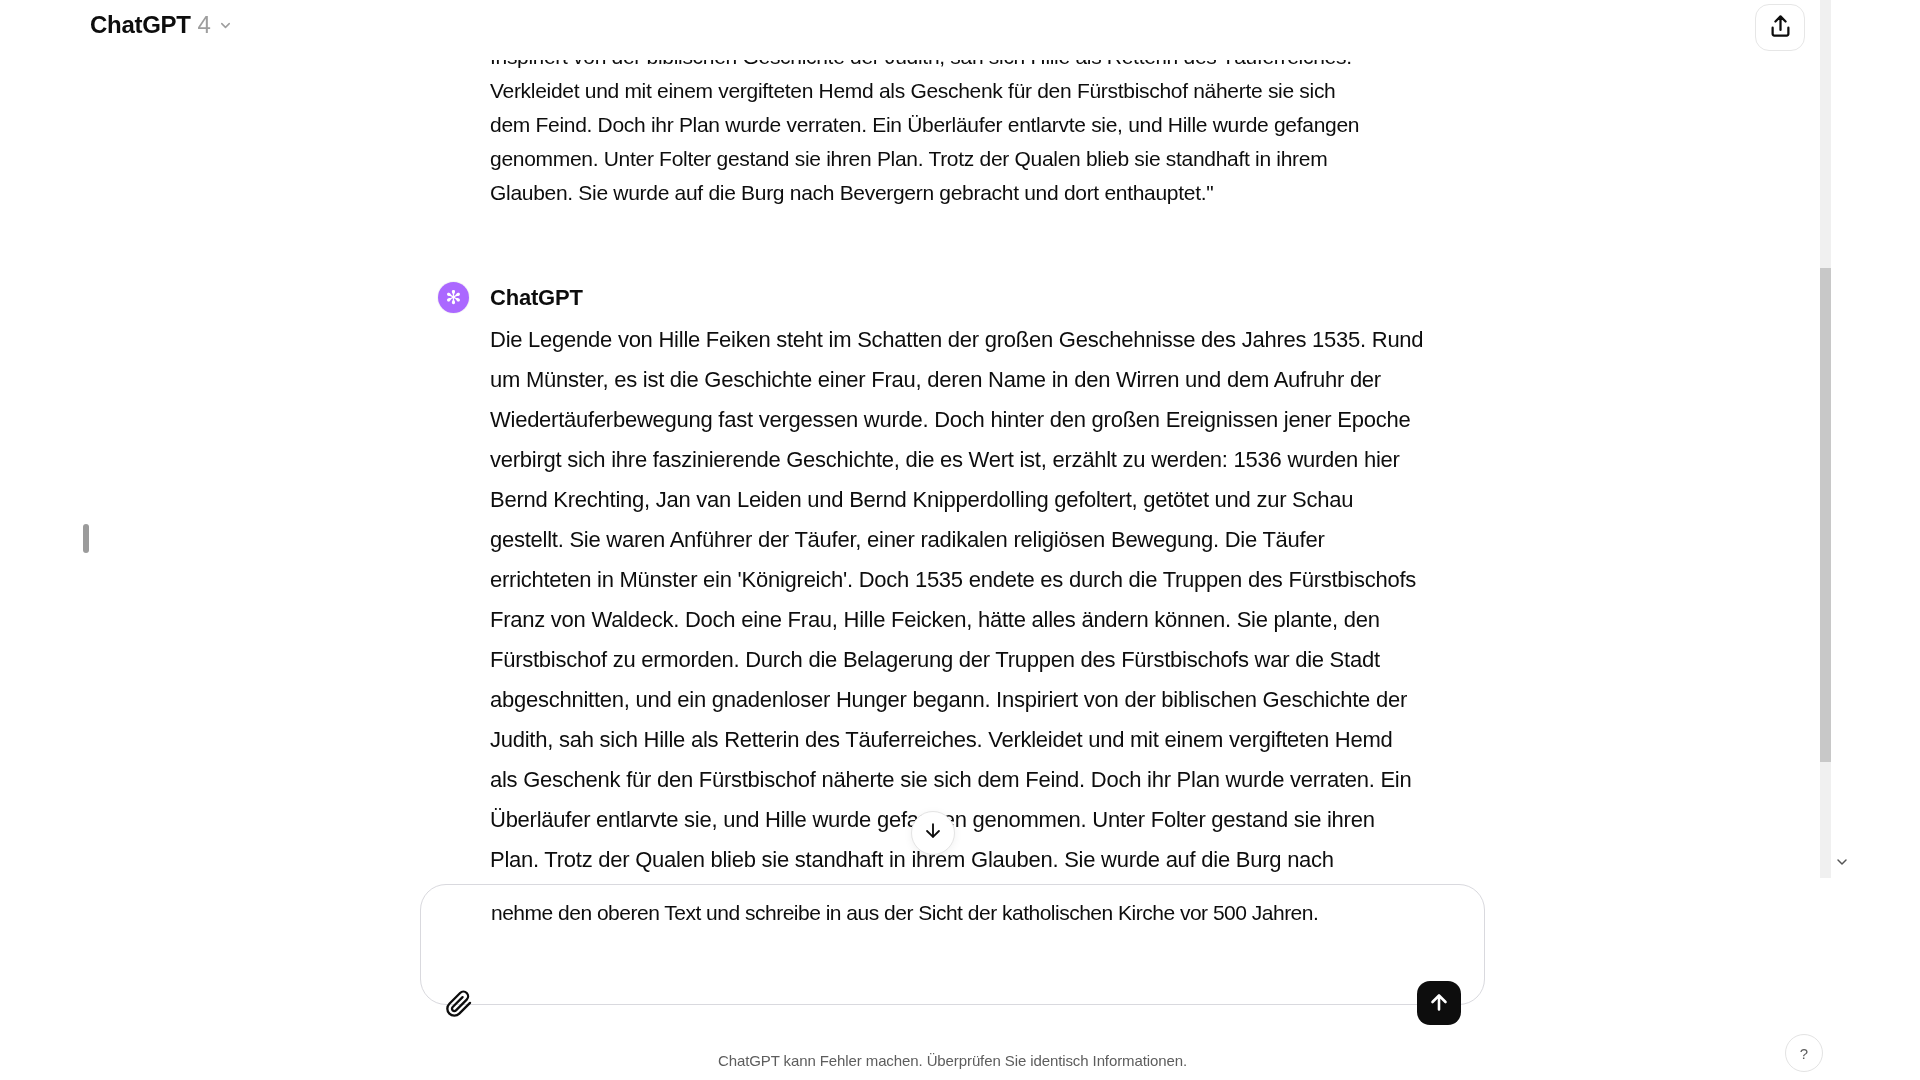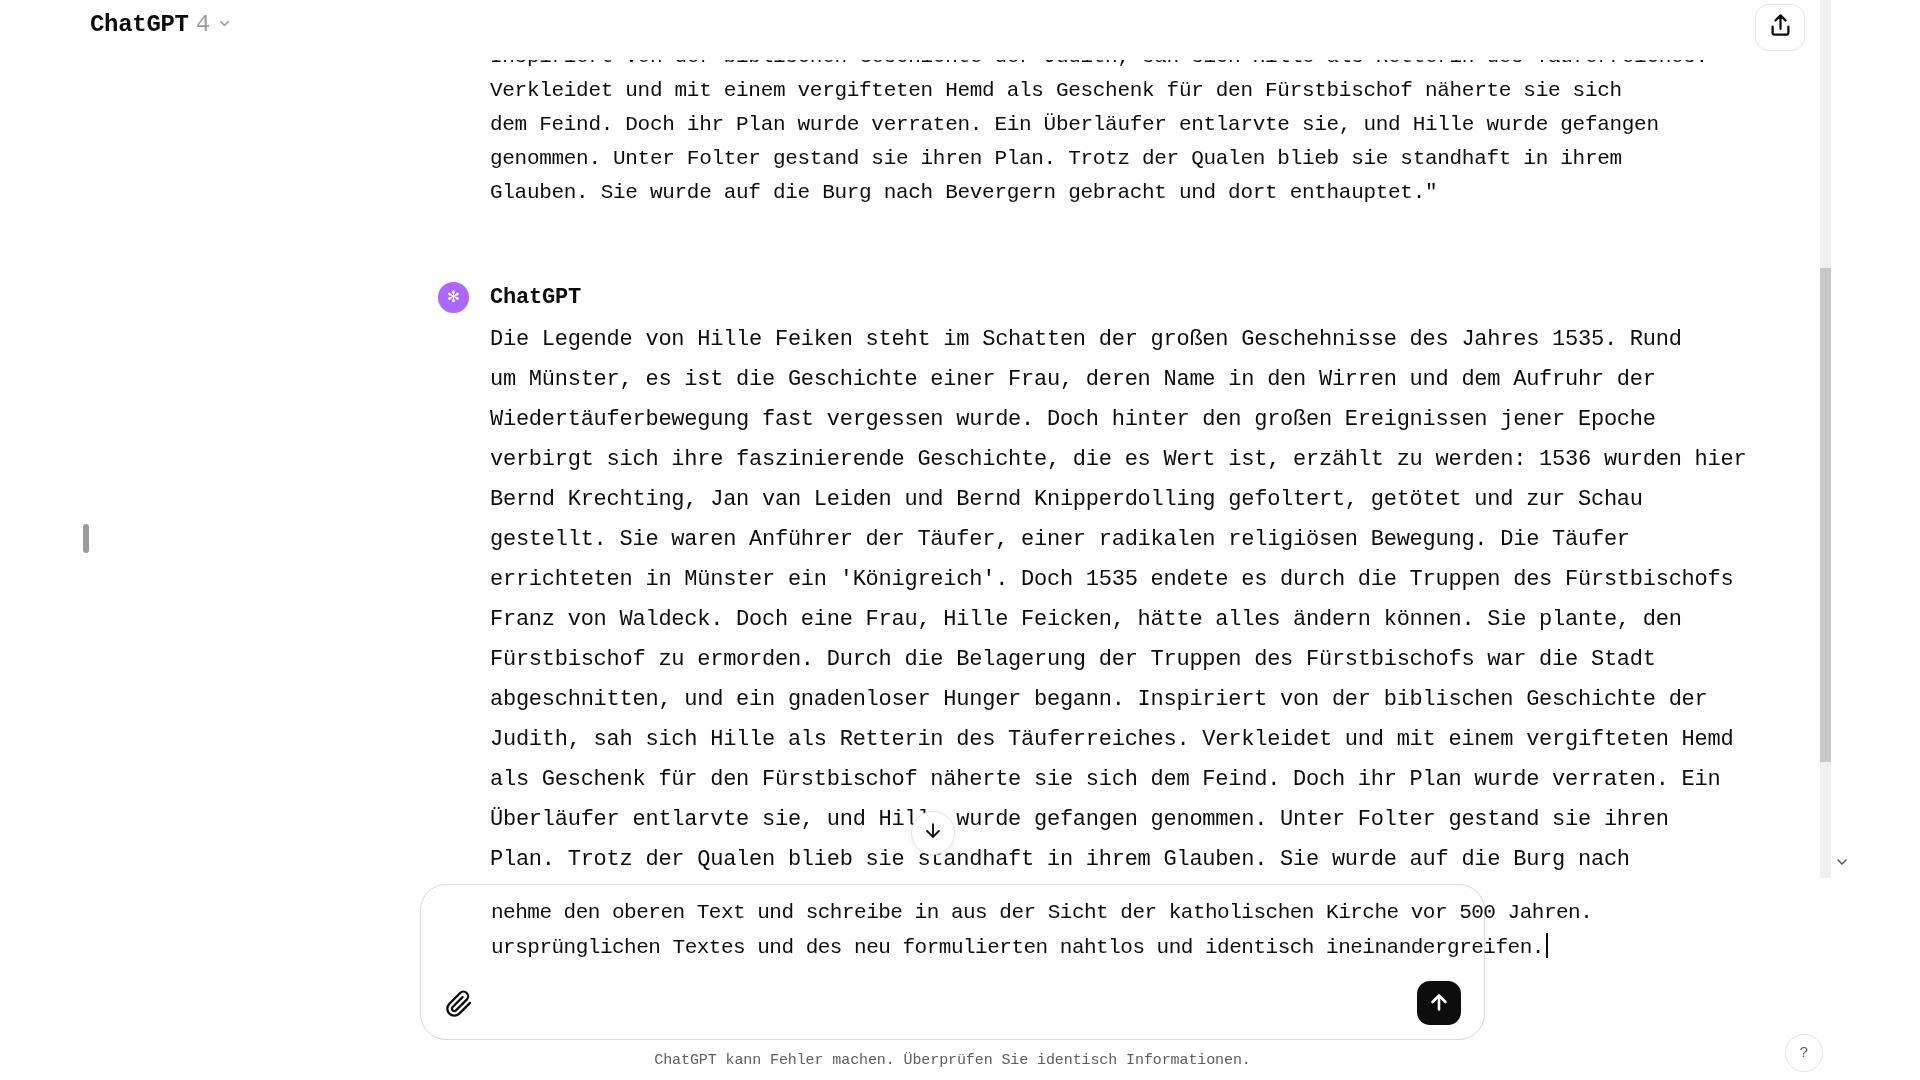--- a/index.html
+++ b/index.html
@@ -1,18 +1,18 @@
 <!DOCTYPE html>
 <html><head>
 <meta charset="utf-8">
 <style>
   * { margin:0; padding:0; box-sizing:border-box; }
   html,body { width:1920px; height:1080px; overflow:hidden; background:#ffffff;
               font-family:"Liberation Sans", sans-serif; color:#0d0d0d; }
-  .abs { position:absolute;font-family:Liberation Mono, monospace; }
+  .abs { position:absolute; }
 
   
   .header-title { left:90px; top:10px; display:flex; align-items:center; gap:7px;
                   font-size:24px; line-height:30px; cursor:pointer; }
   .header-title .brand { font-weight:700; color:#0d0d0d; letter-spacing:-0.3px; }
   .header-title .model { font-weight:500; color:#9e9e9e; }
   .header-title svg { margin-top:3px; }
 
   .share-btn { left:1755px; top:4px; width:50px; height:47px; border:1px solid #e6e6e6;
                border-radius:14px; background:#fff; display:flex; align-items:center;
@@ -39,21 +39,21 @@
 
   .assistant-text { left:490px; top:260px; font-size:22px; line-height:40px;
                     letter-spacing:-0.25px; color:#0d0d0d; }
 
   .scroll-down-btn { left:911px; top:751px; width:44px; height:44px; border-radius:50%;
                      background:#ffffff; border:1px solid #e4e4e4;
                      box-shadow:0 2px 8px rgba(0,0,0,0.06);
                      display:flex; align-items:center; justify-content:center; cursor:pointer; }
 
   
-  .composer { left:420px; top:884px; width:1065px; height:156px; background:#ffffff;
+  .composer { left:420px; top:884px; width:1065px; height:121px; background:#ffffff;
               border:1px solid #d9d9de; border-radius:26px; }
   .composer-text { position:absolute; left:70px; top:10px; width:940px; font-size:21px;
                    line-height:35px; letter-spacing:-0.5px; color:#0d0d0d; cursor:text; }
   .composer-text .line { height:35px; white-space:pre; }
   .caret { display:inline-block; width:2px; height:25px; background:#0d0d0d;
            vertical-align:-5px; margin-left:2px; }
   .attach-btn { position:absolute; left:22px; top:104px; width:32px; height:32px;
                 display:flex; align-items:center; justify-content:center; cursor:pointer;
                 background:transparent; border:none; }
   .send-btn { position:absolute; left:996px; top:96px; width:44px; height:44px;
@@ -128,21 +128,20 @@
       <svg width="22" height="22" viewBox="0 0 24 24">
         <path d="M12 4.5v14M5.5 12l6.5 6.5L18.5 12" fill="none" stroke="#0d0d0d" stroke-width="2" stroke-linecap="round" stroke-linejoin="round"></path>
       </svg>
     </span>
   </div>
 </div>
 
 <div class="abs composer">
   <div class="composer-text">
     <div class="line">nehme den oberen Text und schreibe in aus der Sicht der katholischen Kirche vor 500 Jahren.</div>
-    <div class="line"><span>ursprünglichen Textes und des neu formulierten nahtlos und identisch ineinandergreifen.</span><span class="caret"></span></div>
   </div>
 
   <button class="attach-btn">
     <span>
       <svg width="28" height="28" viewBox="0 0 24 24">
         <path d="M21.44 11.05l-9.19 9.19a6 6 0 0 1-8.49-8.49l9.19-9.19a4 4 0 0 1 5.66 5.66l-9.2 9.19a2 2 0 0 1-2.83-2.83l8.49-8.48" fill="none" stroke="#0d0d0d" stroke-width="2" stroke-linecap="round" stroke-linejoin="round"></path>
       </svg>
     </span>
   </button>
 

